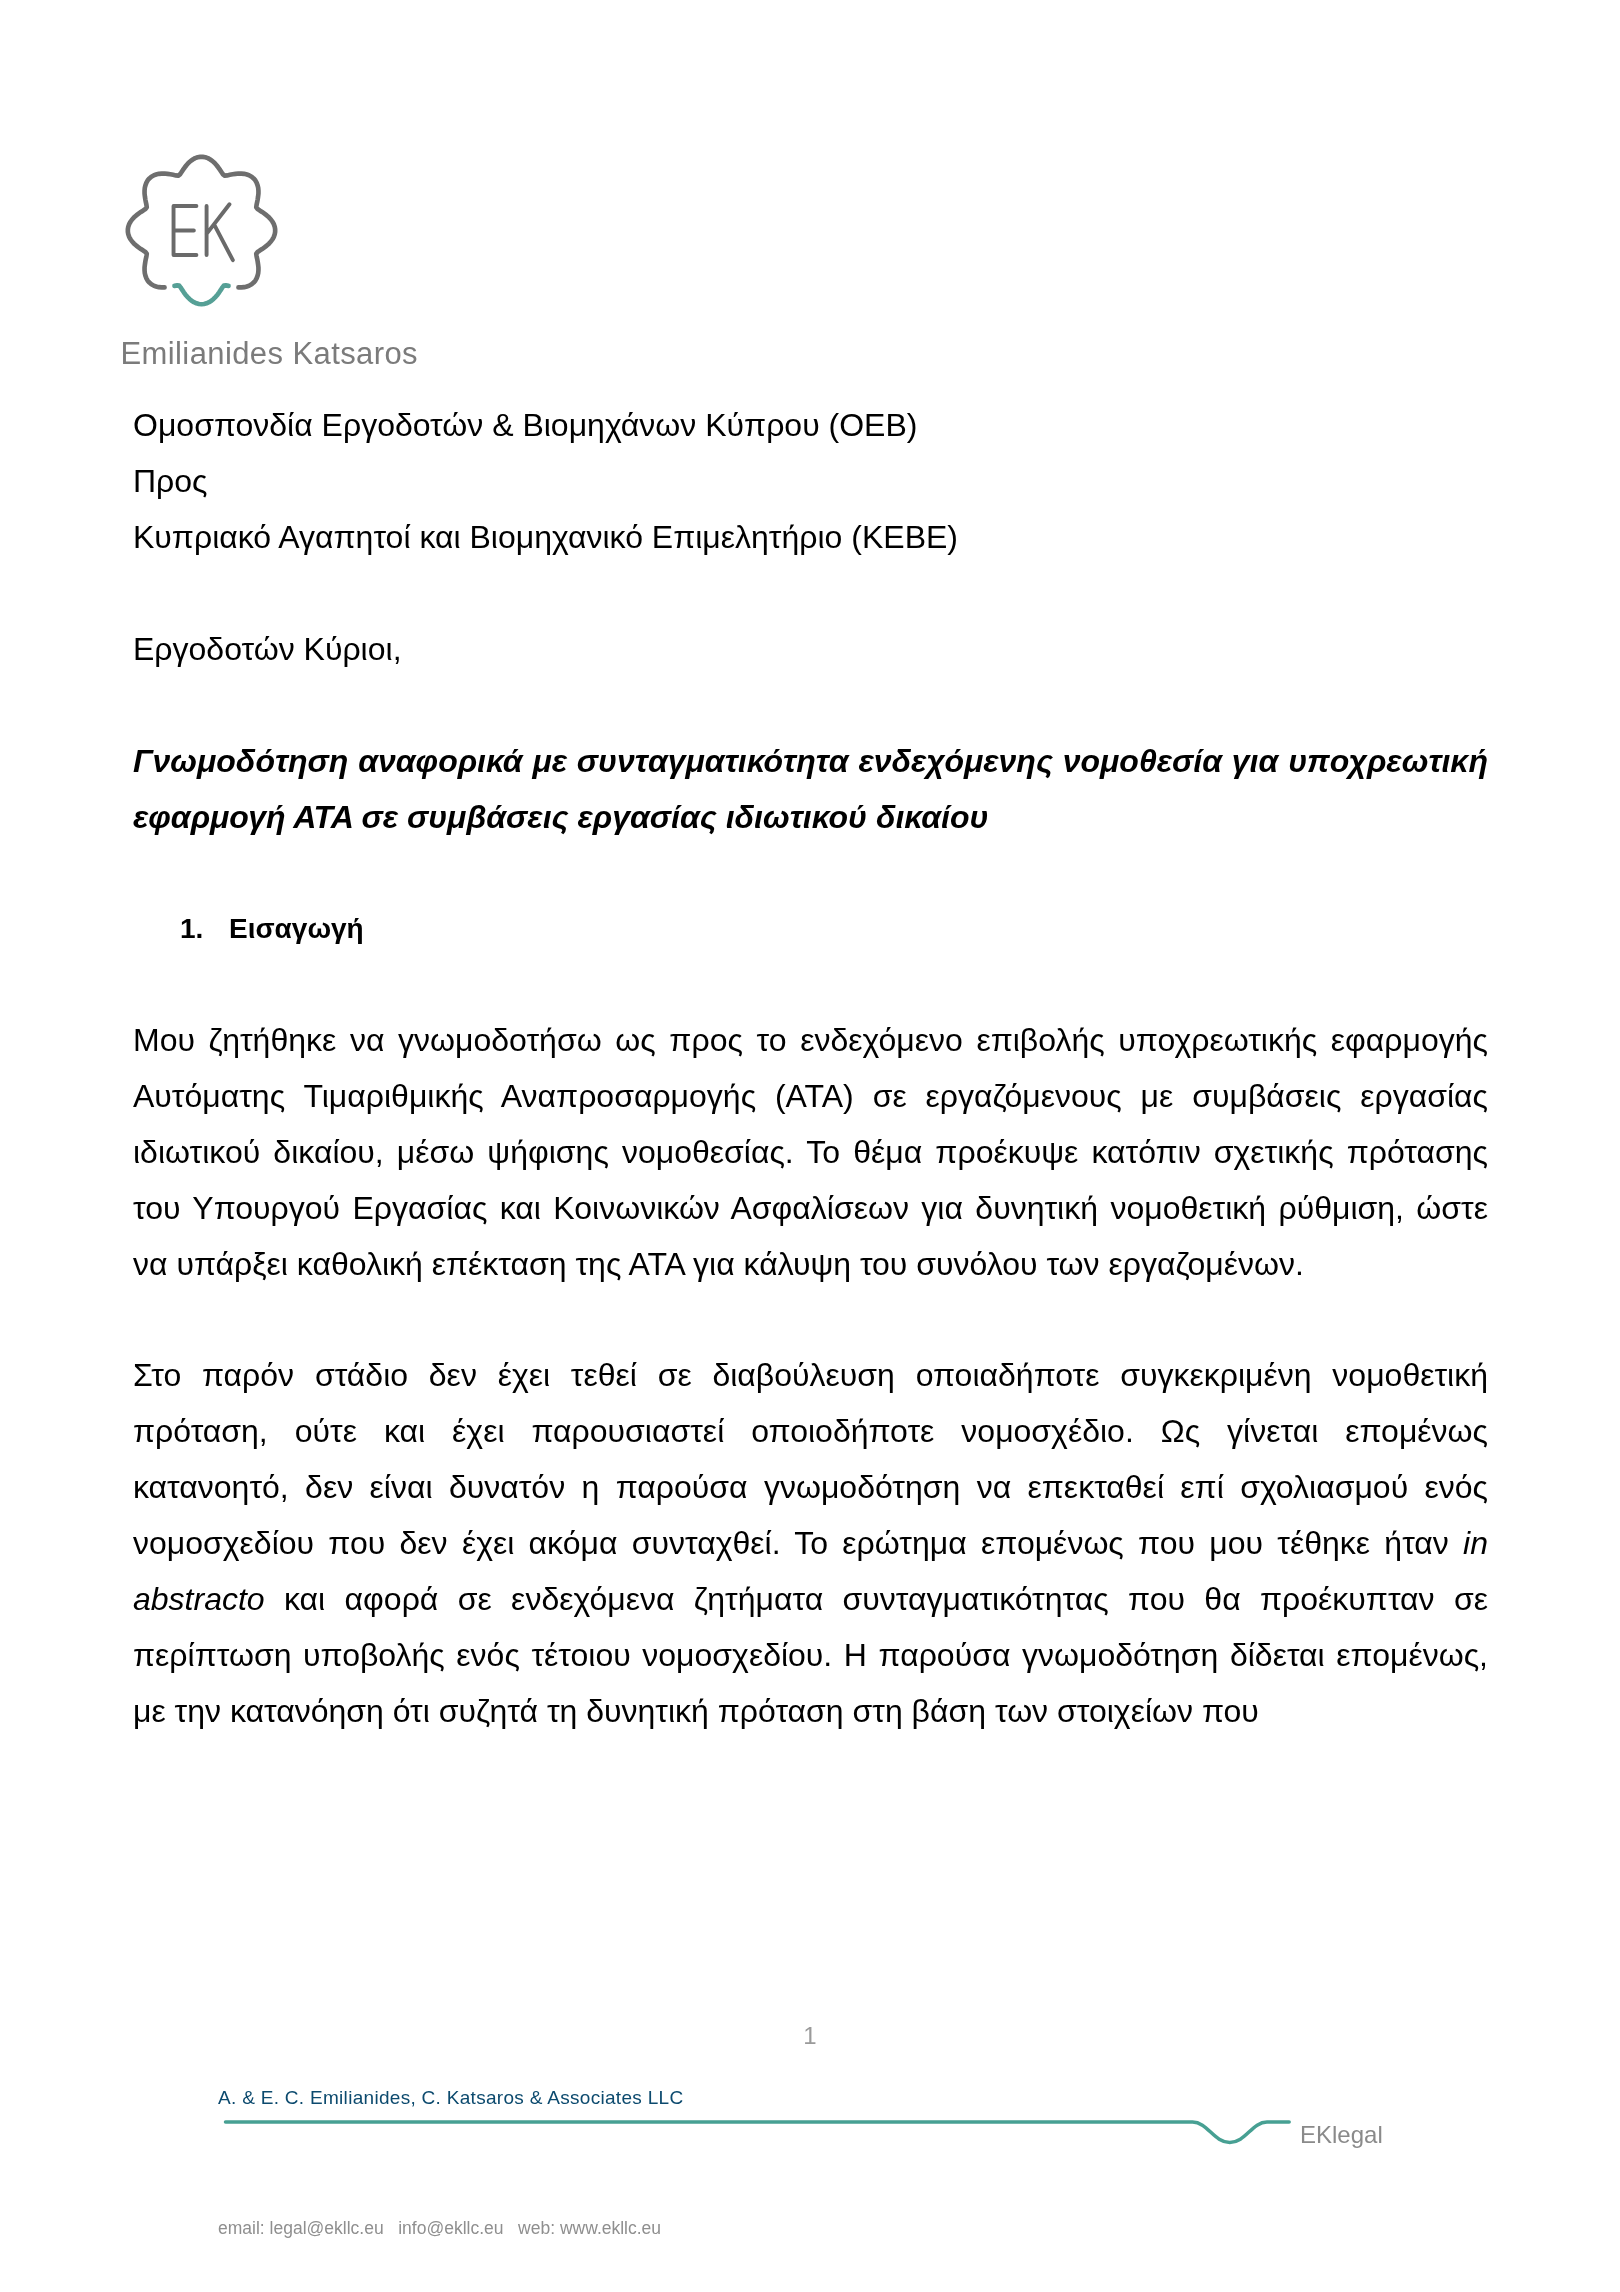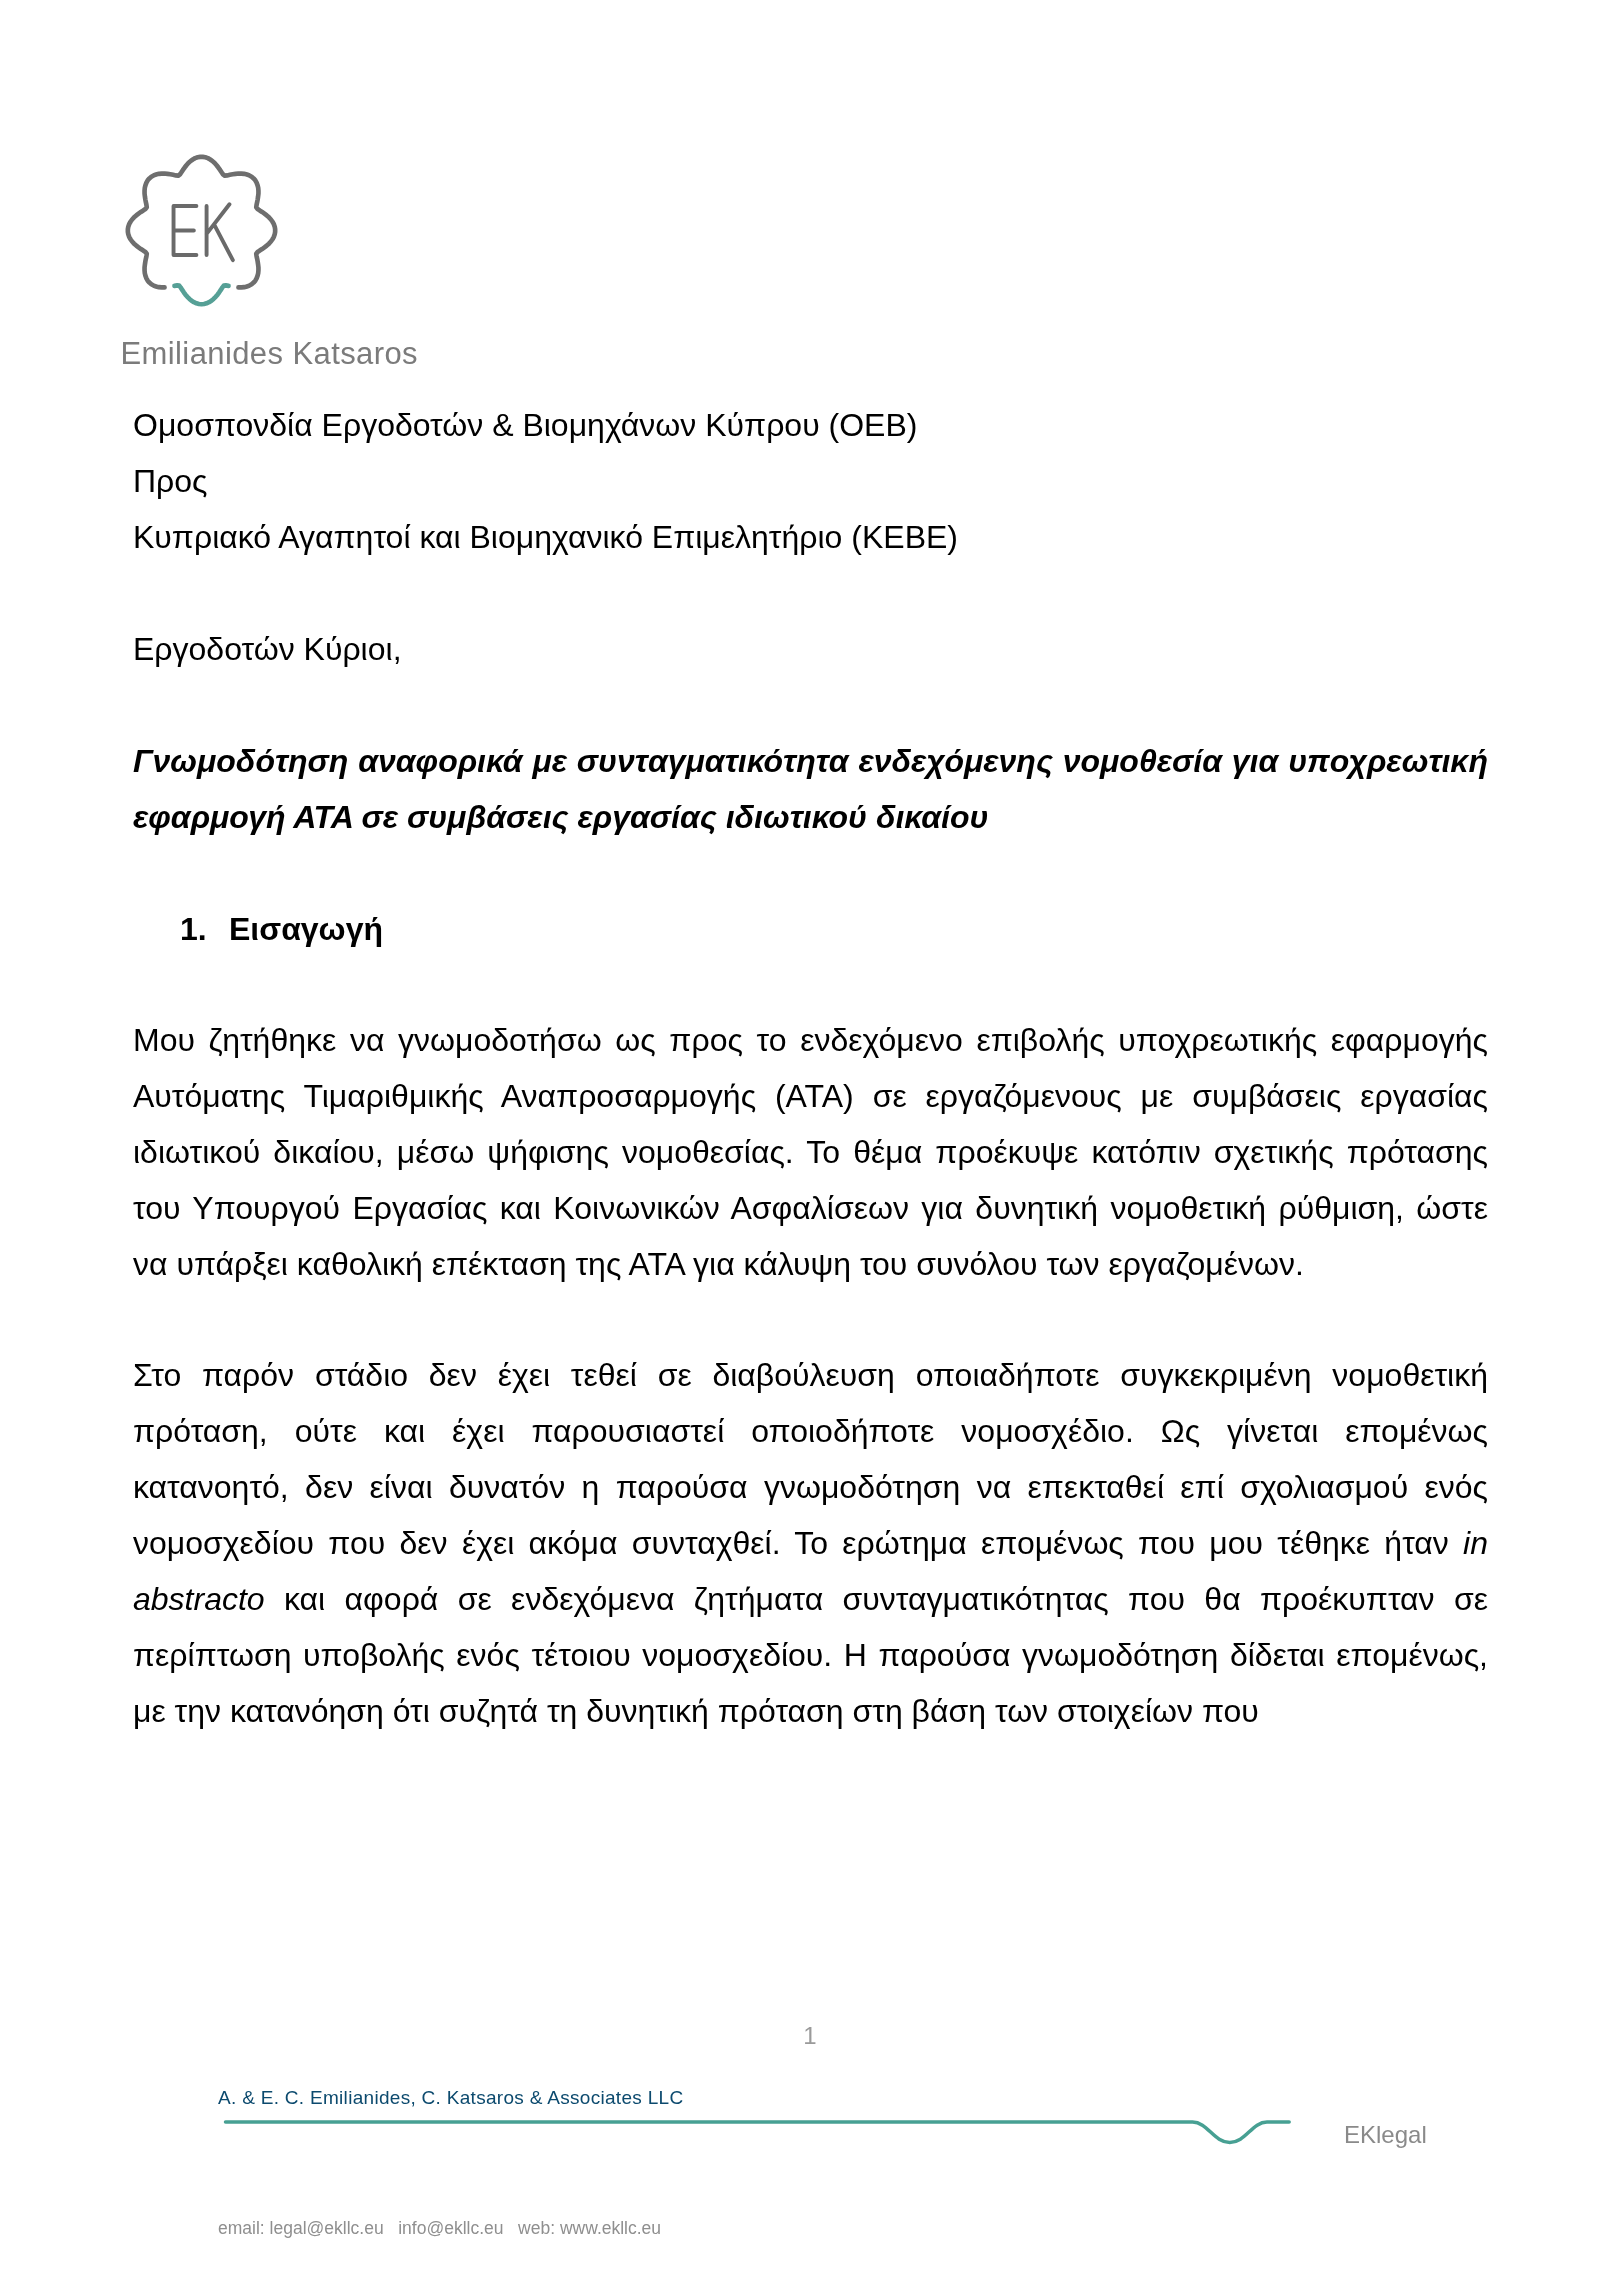--- a/index.html
+++ b/index.html
@@ -53,21 +53,21 @@
   .subject-row {
     margin-top: 56px;
     font-size: 32px;
     line-height: 56px;
     font-weight: bold;
     text-align: justify;
     font-style: italic;
   }
   .section-heading {
     margin-top: 56px;
-    font-size: 32px;
+    font-size: 28px;
     line-height: 56px;
     font-weight: bold;
     padding-left: 47px;
   }
   .section-number { display: inline-block; min-width: 49px; }
   .body-para {
     margin: 55px 0 0 0;
     font-size: 32px;
     line-height: 56px;
     text-align: justify;
@@ -93,21 +93,21 @@
   }
   .brand-rule {
     position: absolute;
     left: 218px;
     top: 2115px;
     width: 1084px;
     height: 39px;
   }
   .brand-text {
     position: absolute;
-    left: 1344px;
+    left: 1300px;
     top: 2121px;
     font-size: 24px;
     color: #8a8a8a;
   }
   .contact-block {
     position: absolute;
     left: 218px;
     top: 2158px;
     font-size: 17.5px;
     line-height: 28px;

